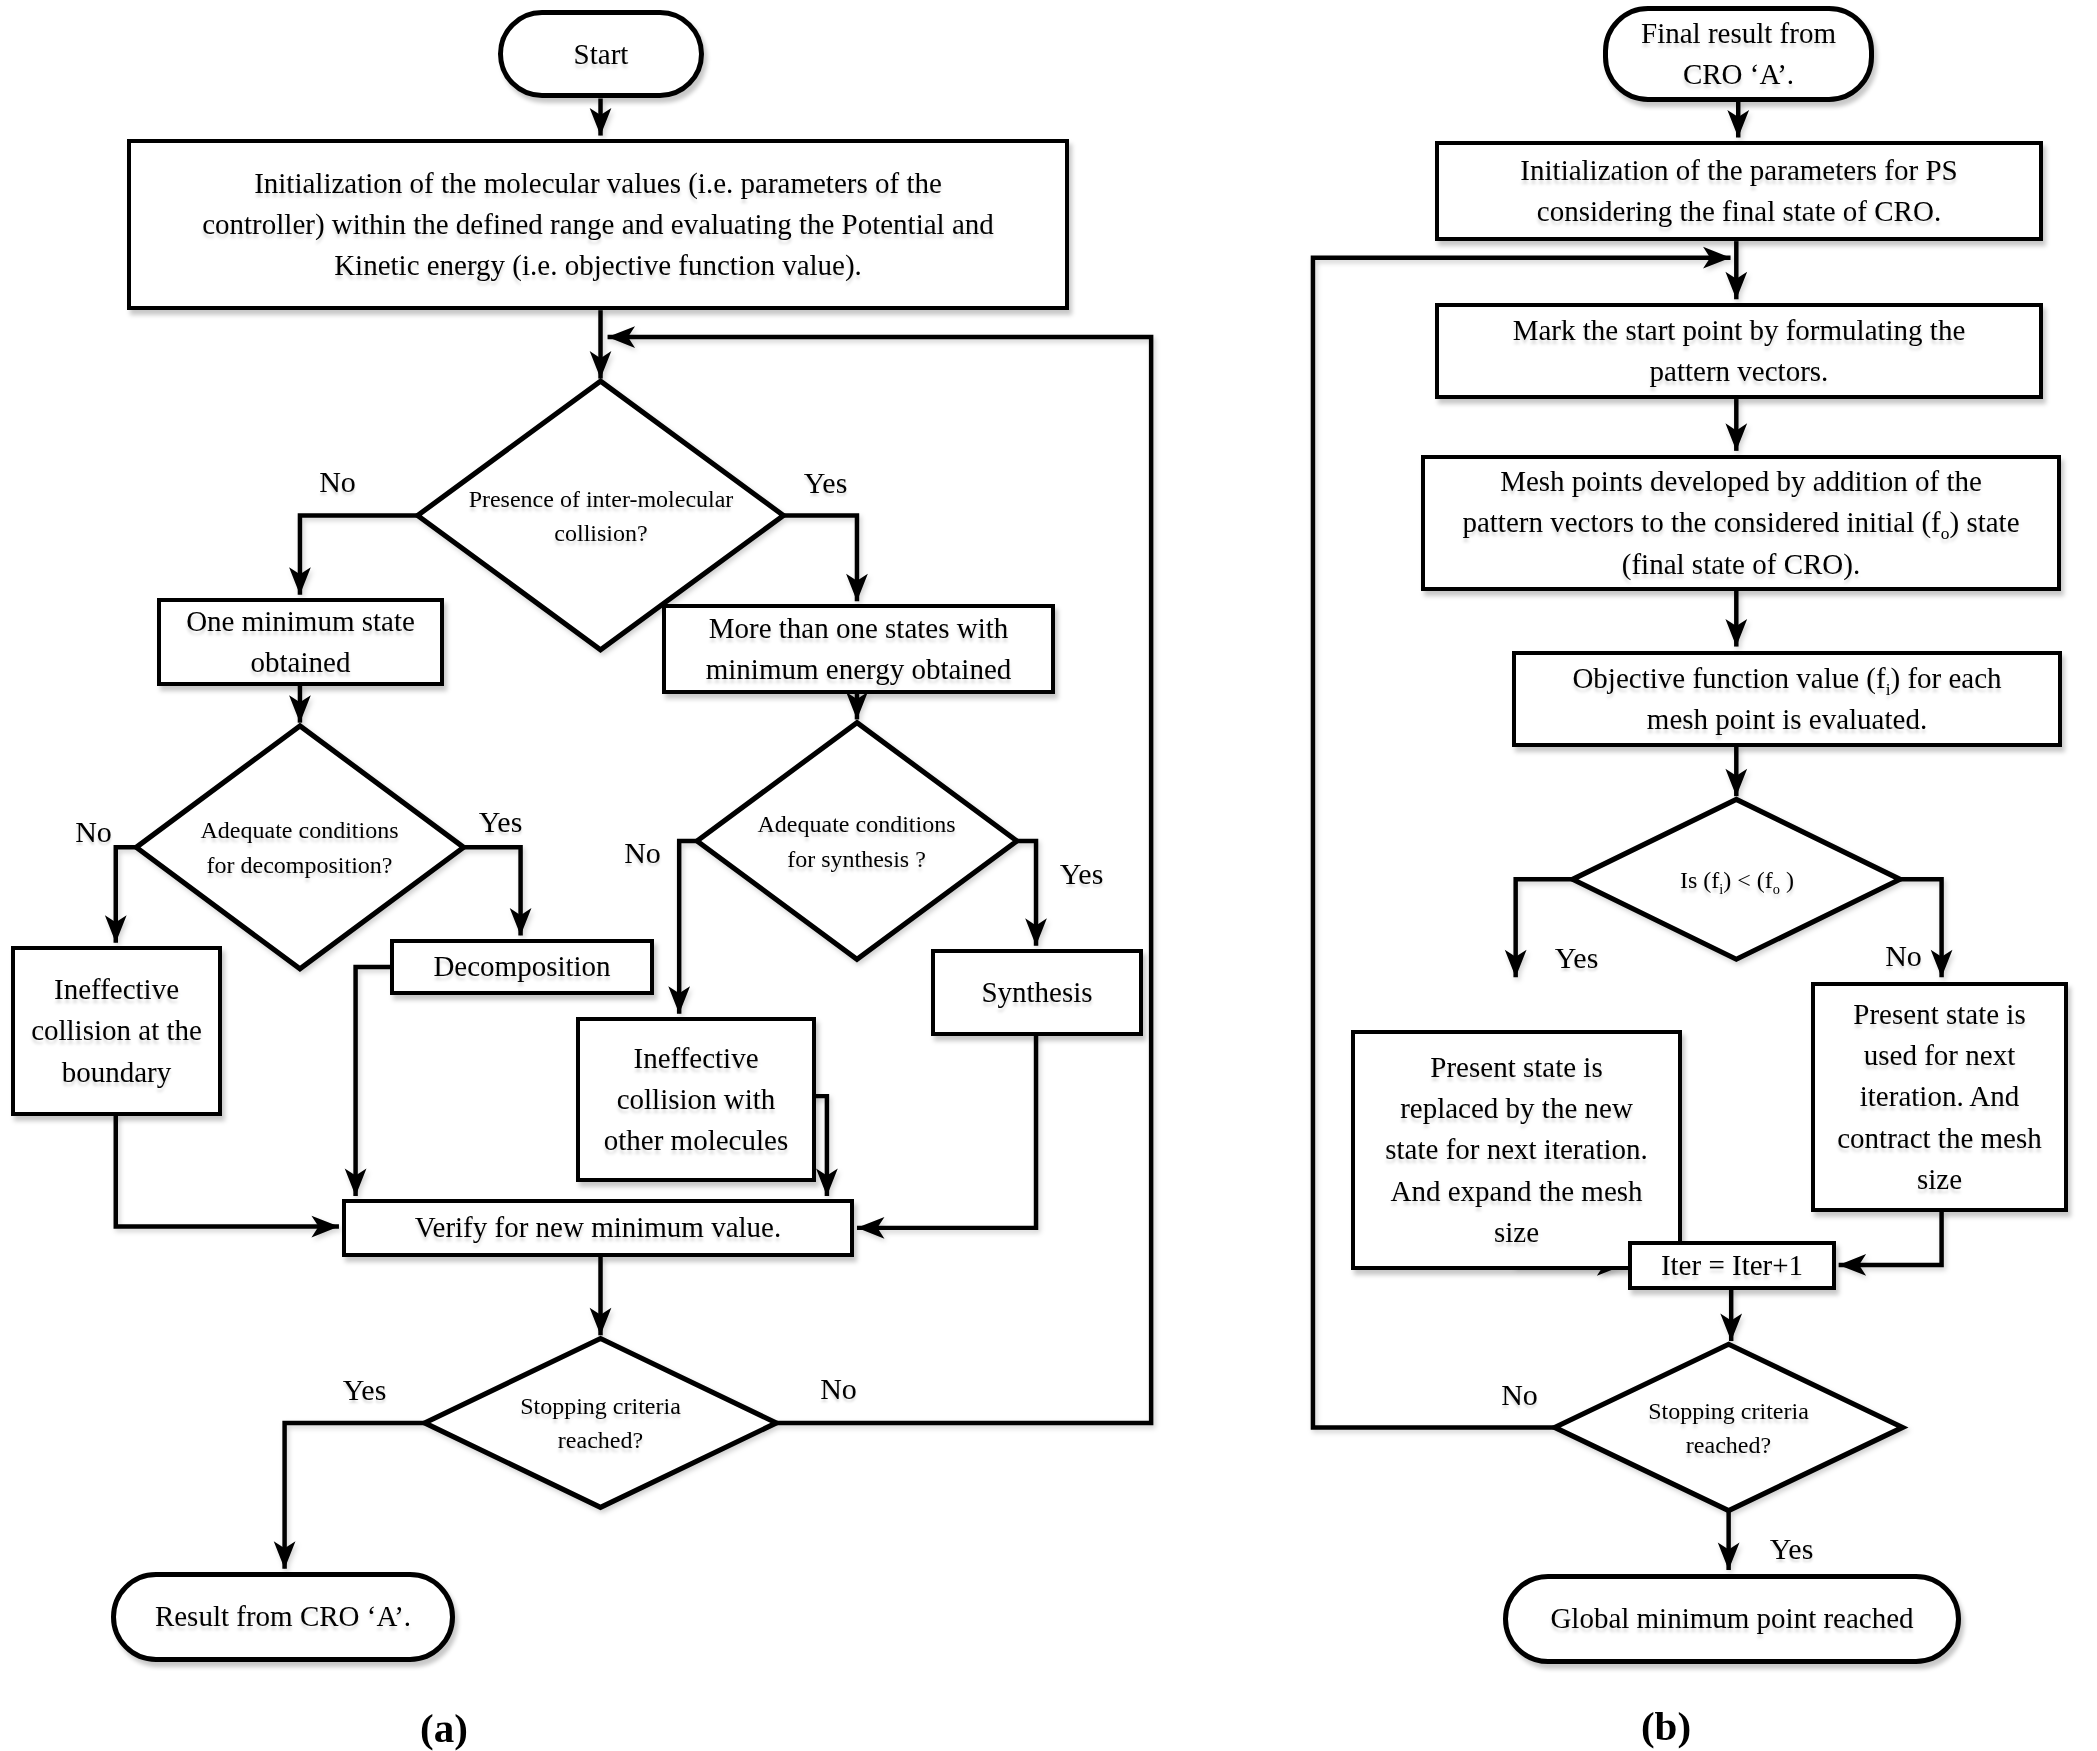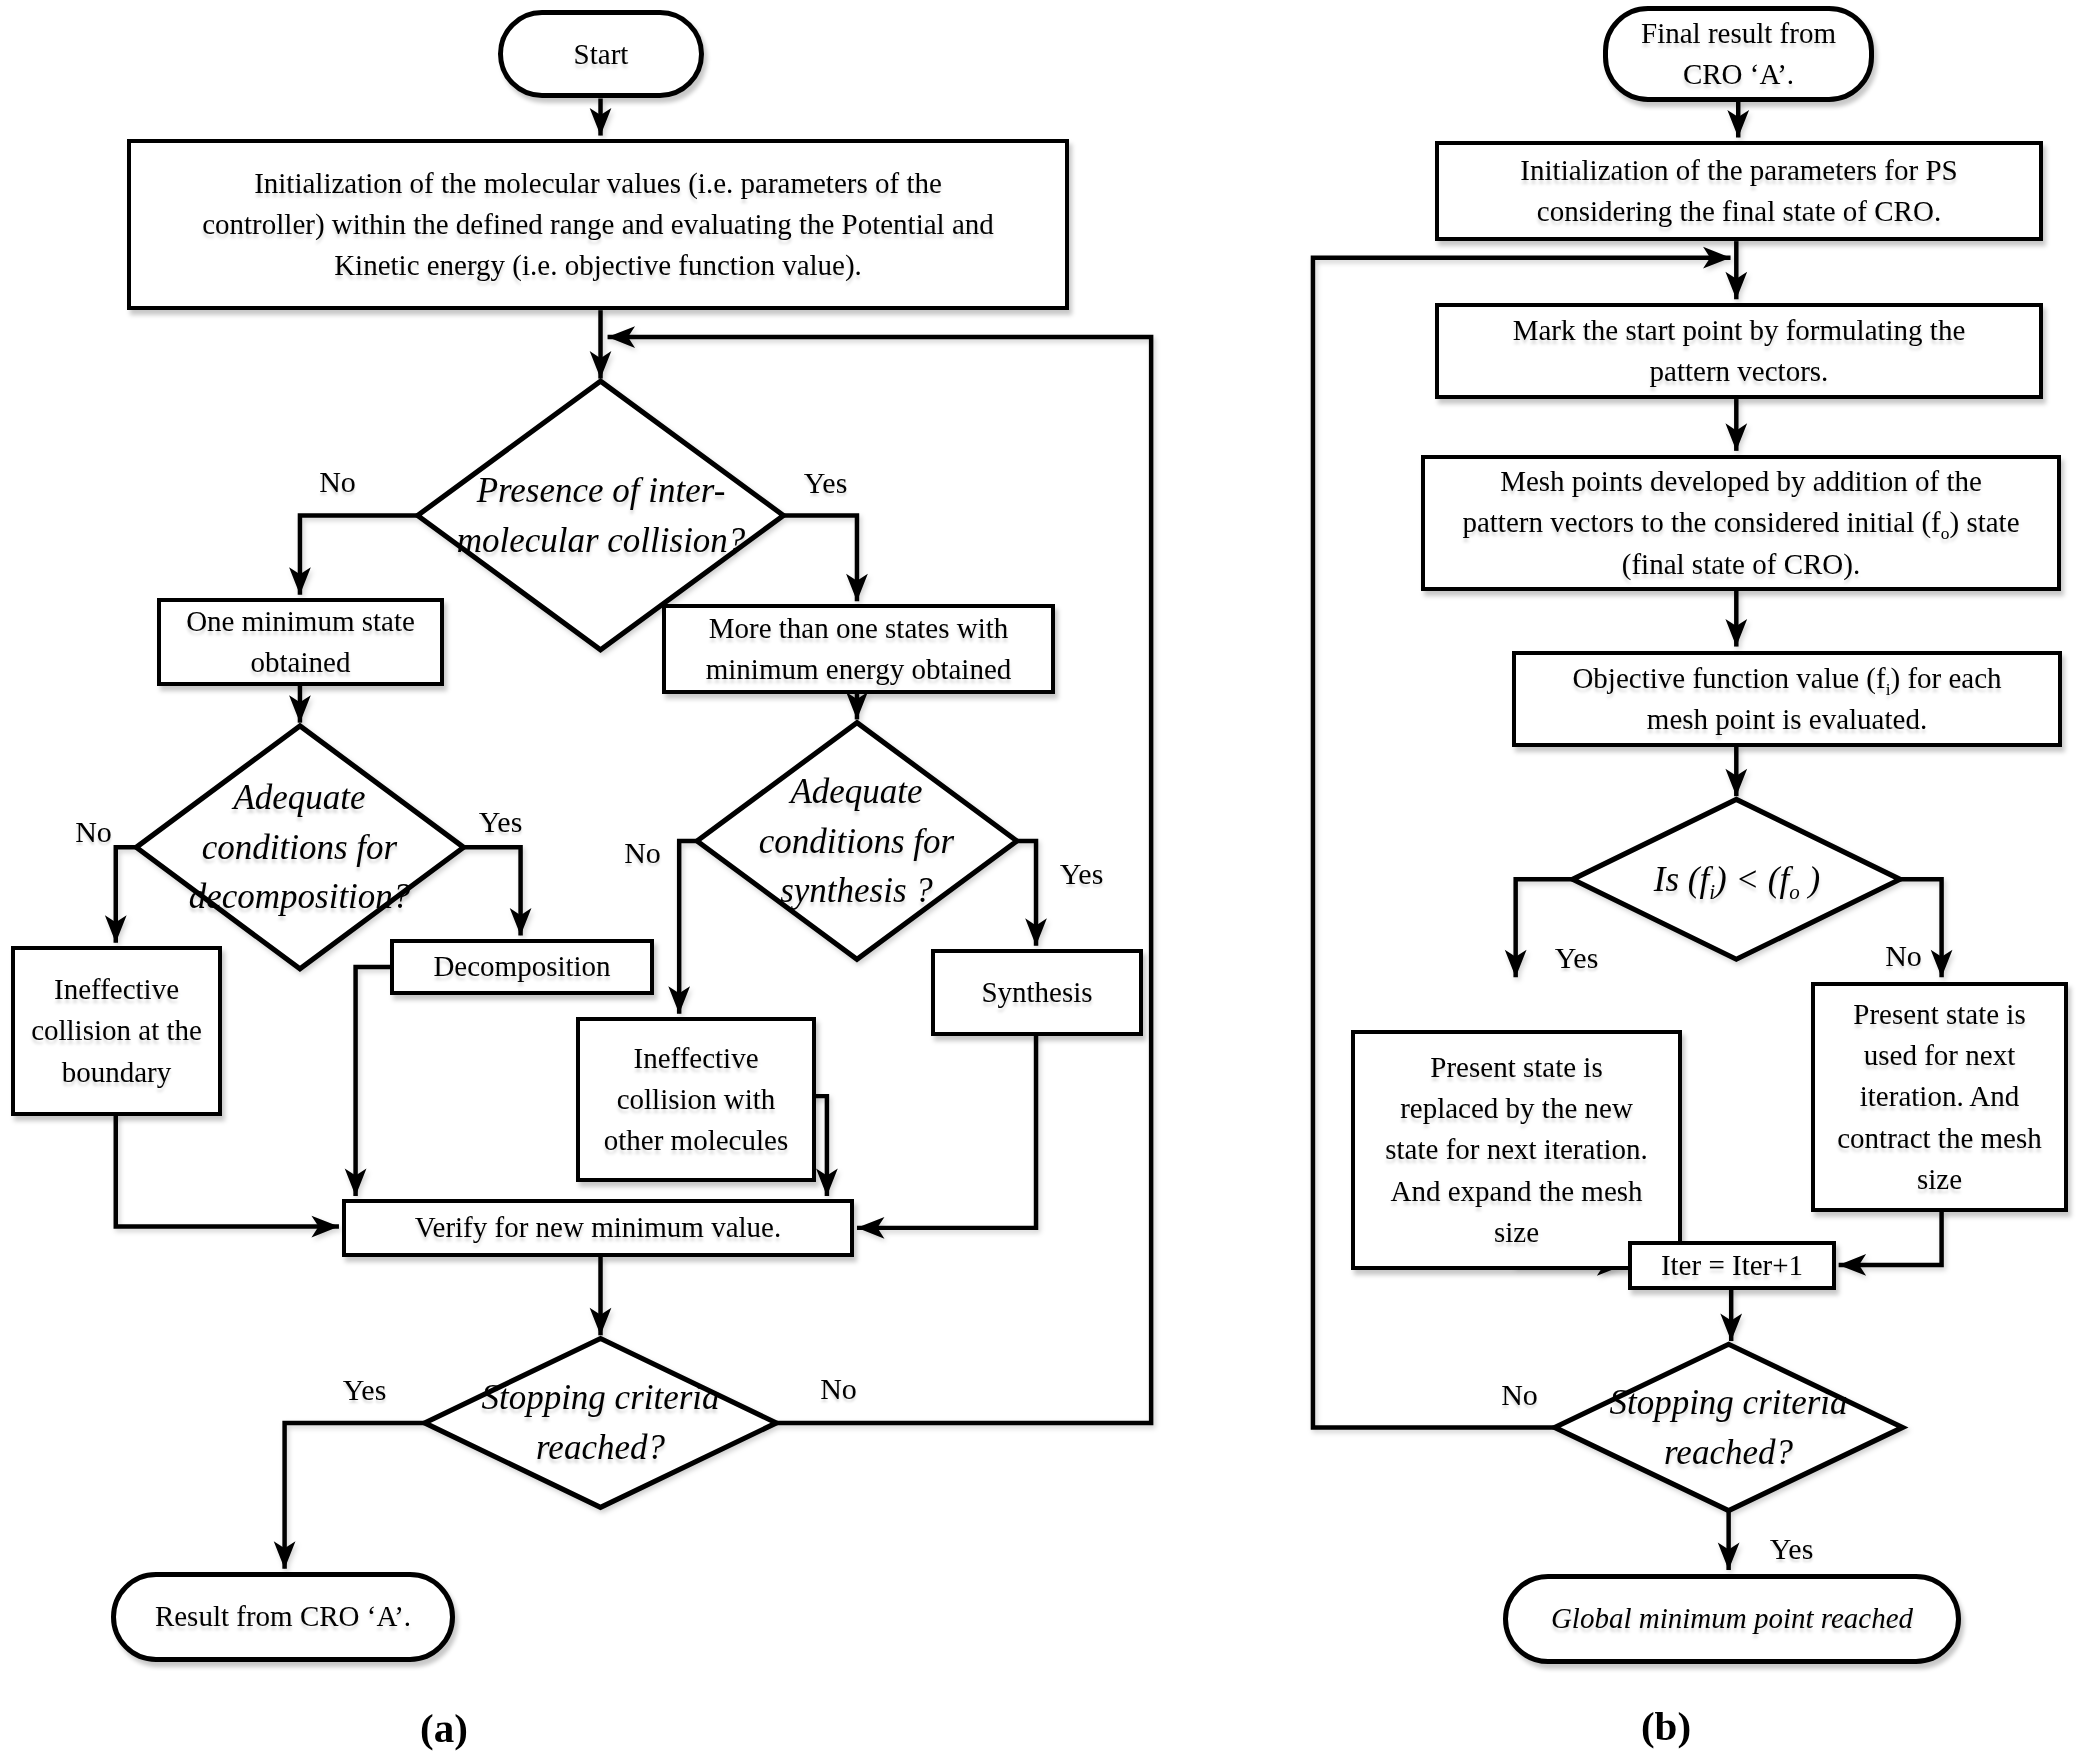--- a/index.html
+++ b/index.html
@@ -21,23 +21,22 @@
     text-align:center;
     font-size:29px;line-height:1.42;
     box-shadow:3.2px 5.1px 4.5px rgba(0,0,0,0.22);
     text-shadow:0 3.8px 3.2px rgba(0,0,0,0.16);
   }
   .terminator{border-radius:45px;border-width:5.1px;}
   .dlabel{
     position:absolute;
     display:flex;align-items:center;justify-content:center;
     text-align:center;
-    font-size:35px;line-height:1.42;
+    font-size:24px;line-height:1.42;
     text-shadow:0 3.8px 3.2px rgba(0,0,0,0.16);
-    font-style:italic;
   }
   .elabel{
     position:absolute;width:77px;height:45px;
     display:flex;align-items:center;justify-content:center;
     font-size:30px;
     text-shadow:0 3.2px 2.6px rgba(0,0,0,0.16);
   }
   .caption{
     position:absolute;width:128px;height:51px;
     display:flex;align-items:center;justify-content:center;
@@ -160,21 +159,21 @@
     </div>
 
   <div class="node" style="left:1351px;top:982px;width:331px;height:240px;padding:0 29px;margin-top:48px;">Present state is replaced by the new state for next iteration. And expand the mesh size</div>
 
   <div class="node" style="left:1811px;top:982px;width:257px;height:230px;padding:0 14px;">Present state is used for next iteration. And contract the mesh size</div>
 
   <div class="node" style="left:1628px;top:1241px;width:208px;height:49px;">Iter = Iter+1</div>
 
   <div class="dlabel" style="left:1607px;top:1380px;width:243px;height:96px;">Stopping criteria reached?</div>
 
-  <div class="node terminator" style="left:1503px;top:1574px;width:458px;height:90px;font-style:italic;">Global minimum point reached</div>
+  <div class="node terminator" style="left:1503px;top:1574px;width:458px;height:90px;">Global minimum point reached</div>
 
   <div class="caption" style="left:1602px;top:1700px;">(b)</div>
 
   <div class="elabel" style="left:1538px;top:935px;">Yes</div>
   <div class="elabel" style="left:1865px;top:933px;">No</div>
   <div class="elabel" style="left:1481px;top:1372px;">No</div>
   <div class="elabel" style="left:1753px;top:1526px;">Yes</div>
 
 </div>
 

